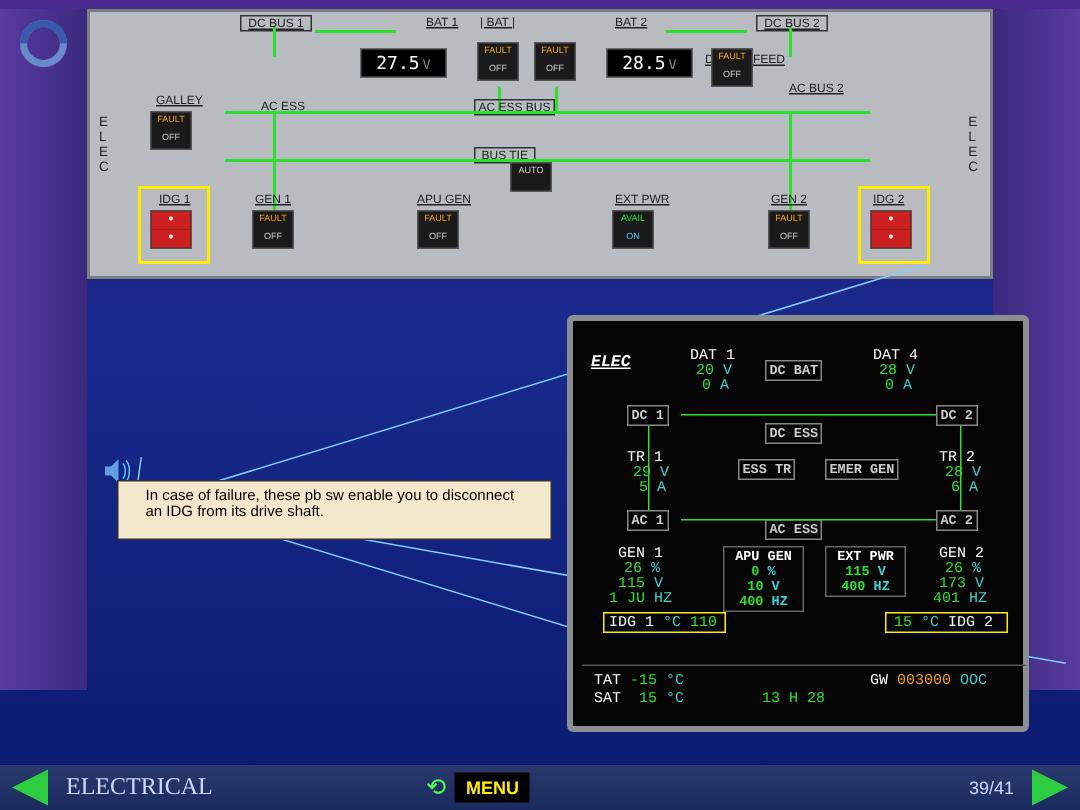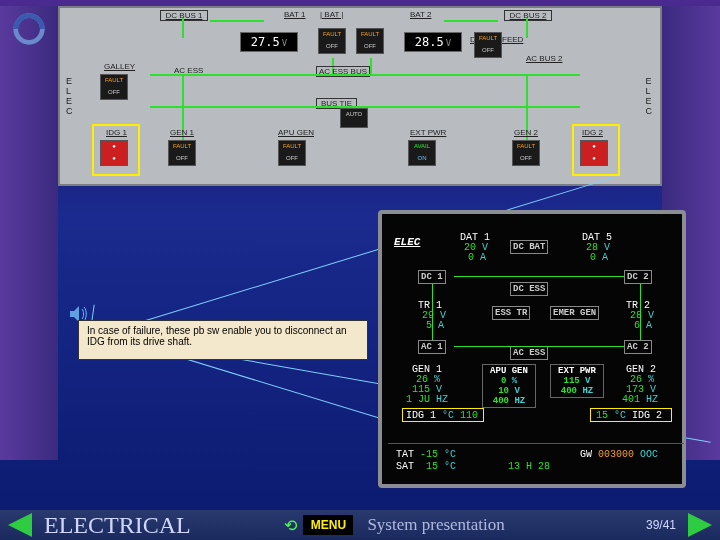--- a/index.html
+++ b/index.html
@@ -56,21 +56,21 @@
 
   .hl-box { position:absolute; border:2px solid #ffee00; }
 
   .legend-line { position:absolute; height:0; border-top:1px solid #80d0ff; transform-origin:left center; }
 
   .speaker { position:absolute; top:304px; left:68px; width:20px; height:20px; color:#60c0ff; }
 
   .tooltip {
     position:absolute; top:320px; left:78px; width:290px; height:40px;
     background:#f4e8cc; border:1px solid #333; color:#000;
-    font-size:10px; padding:4px 8px;
+    font-size:10px; padding:4px 18px;
   }
 
   
   .ecam {
     position:absolute; top:210px; left:378px; width:308px; height:278px;
     background:#050505; border:4px solid #8a8e92; border-radius:4px;
     color:#e0e0e0; font-family: "Courier New", monospace; font-size:10px;
   }
   .ecam .title { position:absolute; top:22px; left:12px; color:#fff; text-decoration:underline; font-size:11px; font-weight:bold;font-style:italic; }
   .ew { color:#fff; }
@@ -83,21 +83,21 @@
   .ecam-hl { position:absolute; border:1px solid #ffee00; }
 
   .ecam-footer-line { position:absolute; left:6px; bottom:40px; width:296px; height:1px; background:#555; }
 
   
   .bottombar {
     position:absolute; left:0; bottom:0; width:720px; height:30px;
     background:linear-gradient(180deg,#2a3a6e,#1a2a5e);
     display:flex; align-items:center; color:#d0d8ff;
   }
-  .bb-title { font-family:"Times New Roman",serif; font-size:24px; margin-left:44px; width:230px; }
+  .bb-title { font-family:"Times New Roman",serif; font-size:16px; margin-left:44px; width:230px; }
   .bb-menu {
     width:50px; height:20px; background:#000; color:#ffee00;
     text-align:center; line-height:20px; font-size:12px; font-weight:bold;
     margin:0 6px; cursor:pointer;
   }
   .bb-menu-icon { color:#4eff4e; font-size:16px; margin-left:10px; }
   .bb-sub { font-family:"Times New Roman",serif; font-size:17px; margin-left:8px; color:#b0b8e0; }
   .bb-page { position:absolute; right:44px; font-size:12px; color:#d0d8ff; }
 
   .nav-arrow {
@@ -236,21 +236,21 @@
 
 <div class="ecam">
   <div class="title">ELEC</div>
 
   <div class="eabs ew" style="top:18px; left:78px;">DAT 1</div>
   <div class="eabs" style="top:28px; left:82px;"><span class="eg">20</span> <span class="ec">V</span></div>
   <div class="eabs" style="top:38px; left:86px;"><span class="eg">0</span> <span class="ec">A</span></div>
 
   <div class="ebox eg" style="top:26px; left:128px;">DC BAT</div>
 
-  <div class="eabs ew" style="top:18px; left:200px;">DAT 5</div>
+  <div class="eabs ew" style="top:18px; left:200px;">DAT 4</div>
   <div class="eabs" style="top:28px; left:204px;"><span class="eg">28</span> <span class="ec">V</span></div>
   <div class="eabs" style="top:38px; left:208px;"><span class="eg">0</span> <span class="ec">A</span></div>
 
   <div class="ebox eg" style="top:56px; left:36px;">DC 1</div>
   <div class="ebox eg" style="top:68px; left:128px;">DC ESS</div>
   <div class="ebox eg" style="top:56px; left:242px;">DC 2</div>
   <div class="eline" style="top:62px; left:72px; width:170px; height:1px;"></div>
 
   <div class="eabs ew" style="top:86px; left:36px;">TR 1</div>
   <div class="eabs" style="top:96px; left:40px;"><span class="eg">29</span> <span class="ec">V</span></div>
@@ -304,17 +304,16 @@
   <div class="eabs" style="bottom:24px; left:14px;"><span class="ew">TAT</span>&nbsp;<span class="eg">-15</span> <span class="ec">°C</span></div>
   <div class="eabs" style="bottom:12px; left:14px;"><span class="ew">SAT</span>&nbsp;&nbsp;<span class="eg">15</span> <span class="ec">°C</span></div>
   <div class="eabs eg" style="bottom:12px; left:126px;">13 H 28</div>
   <div class="eabs" style="bottom:24px; left:198px;"><span class="ew">GW</span> <span class="ea">003000</span> <span class="ec">OOC</span></div>
 </div>
 
 <div class="bottombar">
   <div class="bb-title">ELECTRICAL</div>
   <div class="bb-menu-icon">⟲</div>
   <div class="bb-menu">MENU</div>
-  <div class="bb-sub">System presentation</div>
   <div class="bb-page">39/41</div>
 </div>
 <div class="nav-arrow nav-prev"></div>
 <div class="nav-arrow nav-next"></div>
 
 </body></html>

